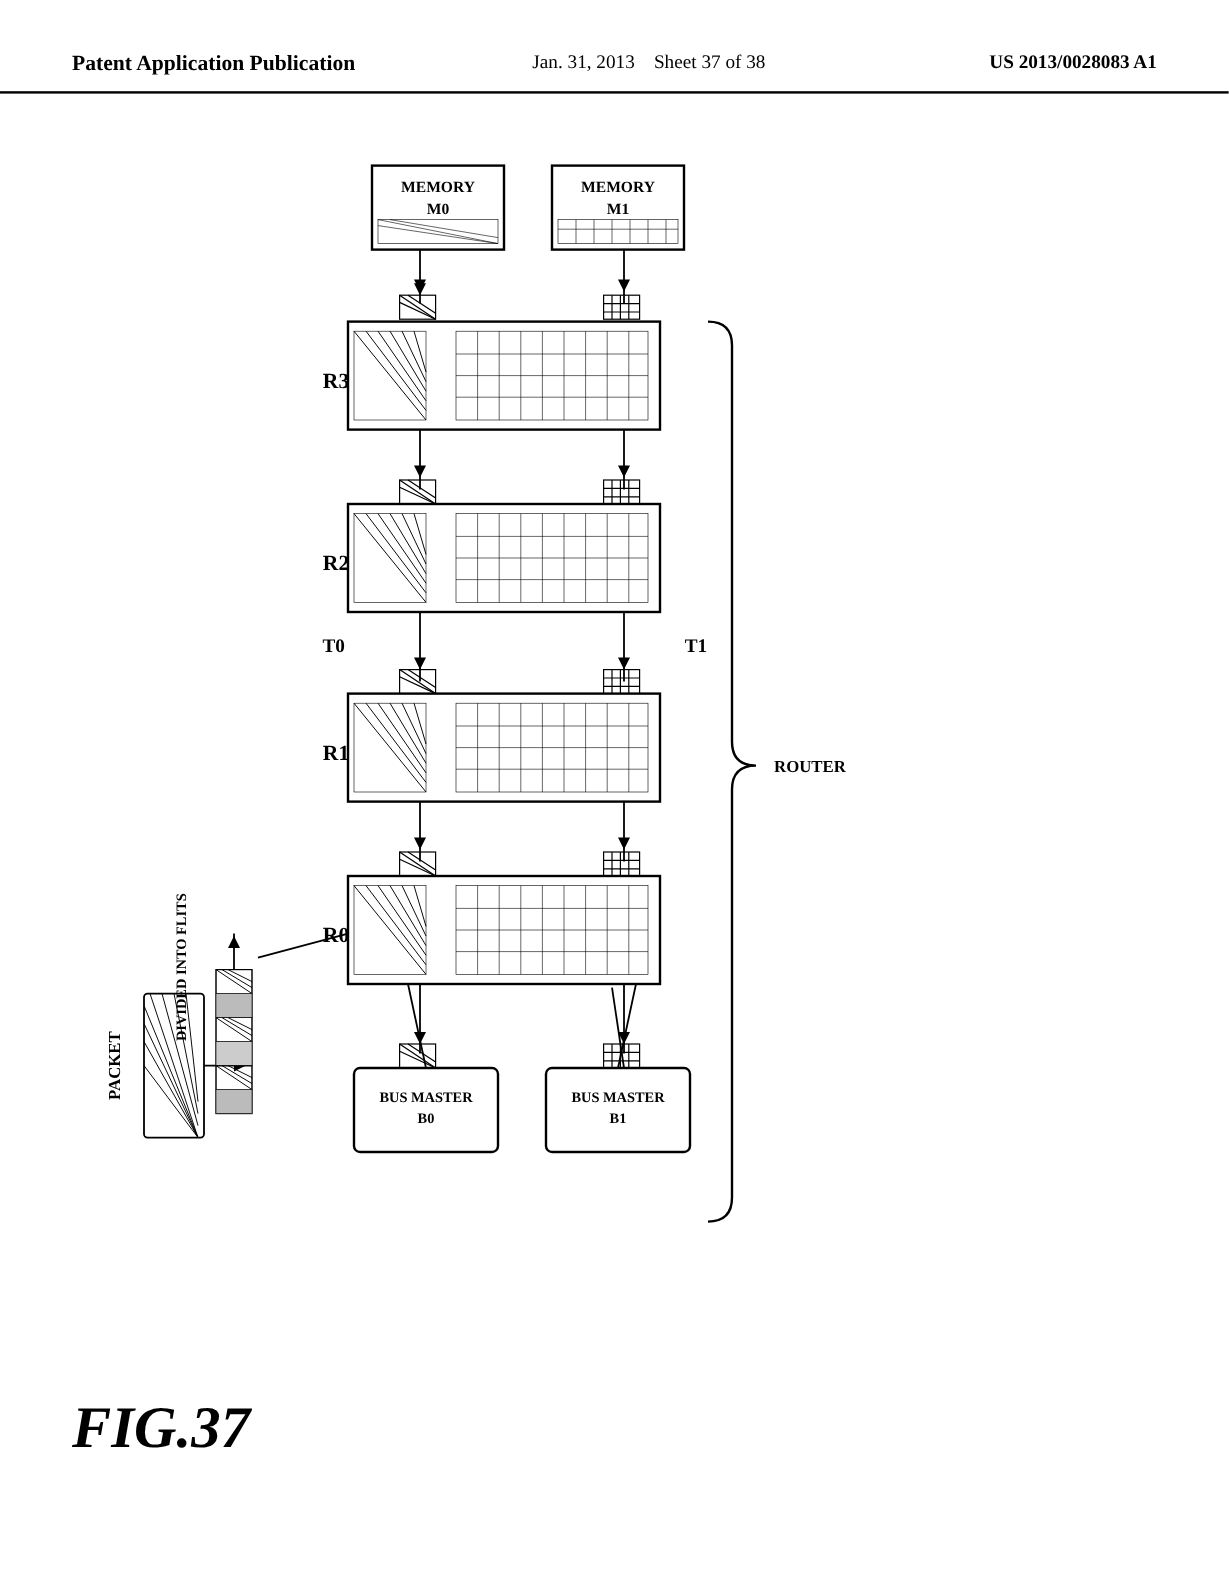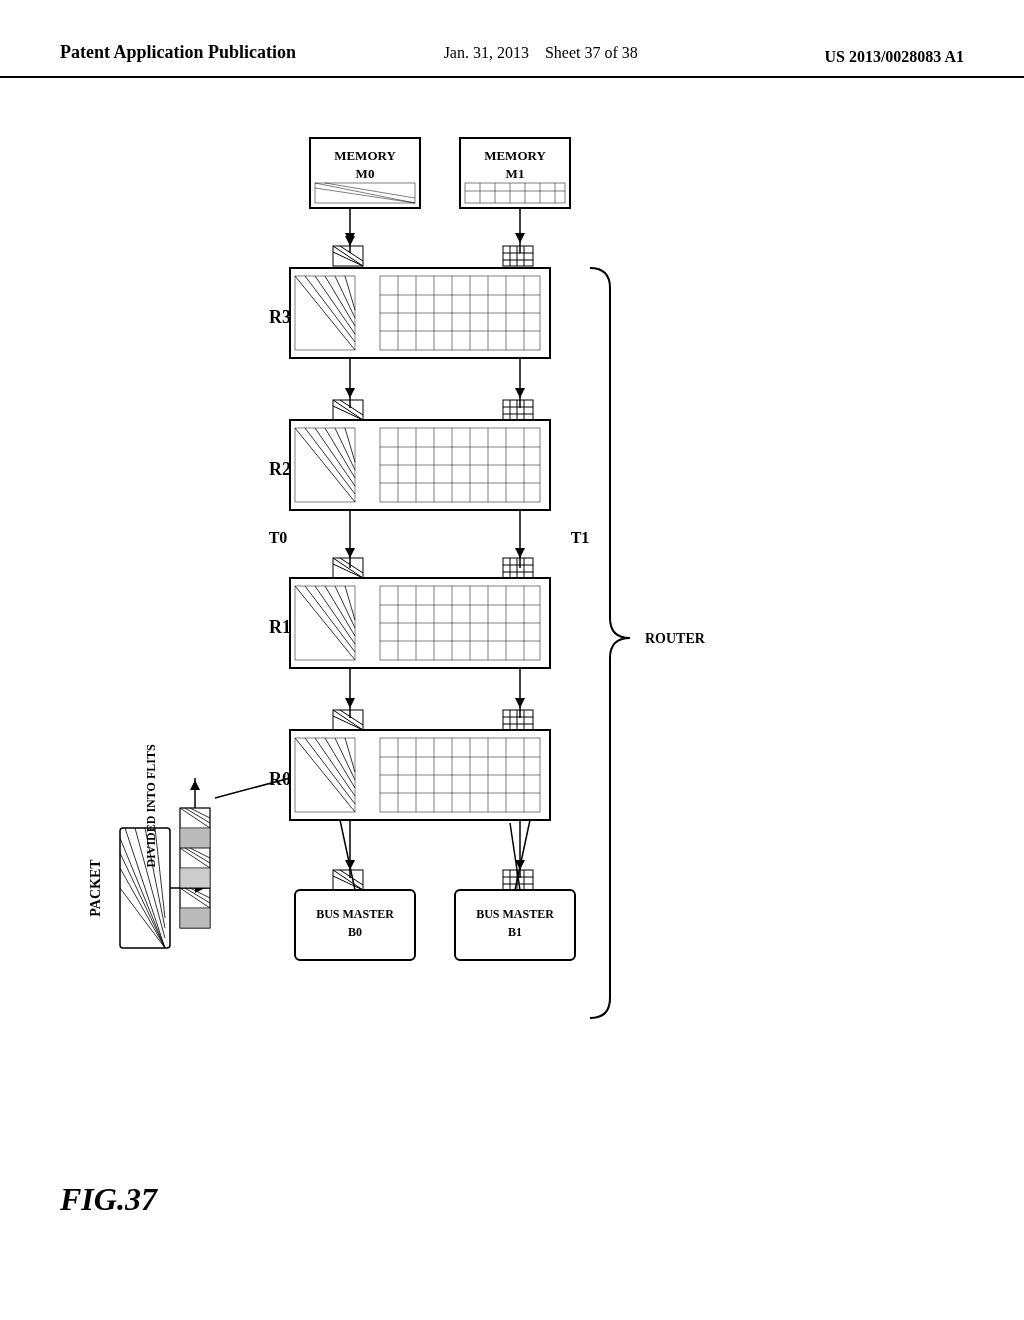--- a/index.html
+++ b/index.html
@@ -7,21 +7,21 @@
       width: 1024px;
       height: 1320px;
       background: #fff;
       font-family: 'Times New Roman', Times, serif;
       overflow: hidden;
       position: relative;
     }
 
     .header {
       display: flex;
-      align-items: flex-end;
+      align-items: center;
       padding: 40px 60px 10px 60px;
       justify-content: space-between;
       border-bottom: 2px solid #000;
       gap: 12px;
     }
 
     .header-left {
       font-size: 18px;
       font-weight: bold;
       line-height: 1.4;
@@ -51,21 +51,21 @@
       top: 0;
       left: 0;
       width: 100%;
       height: 100%;
     }
 
     .fig-label {
       position: absolute;
       bottom: 60px;
       left: 60px;
-      font-size: 32px;
+      font-size: 49px;
       font-weight: bold;
       font-style: italic;
     }
   </style>
 </head>
 <body>
 
 <div class="header">
   <div class="header-left">Patent Application Publication</div>
   <div class="header-center">

